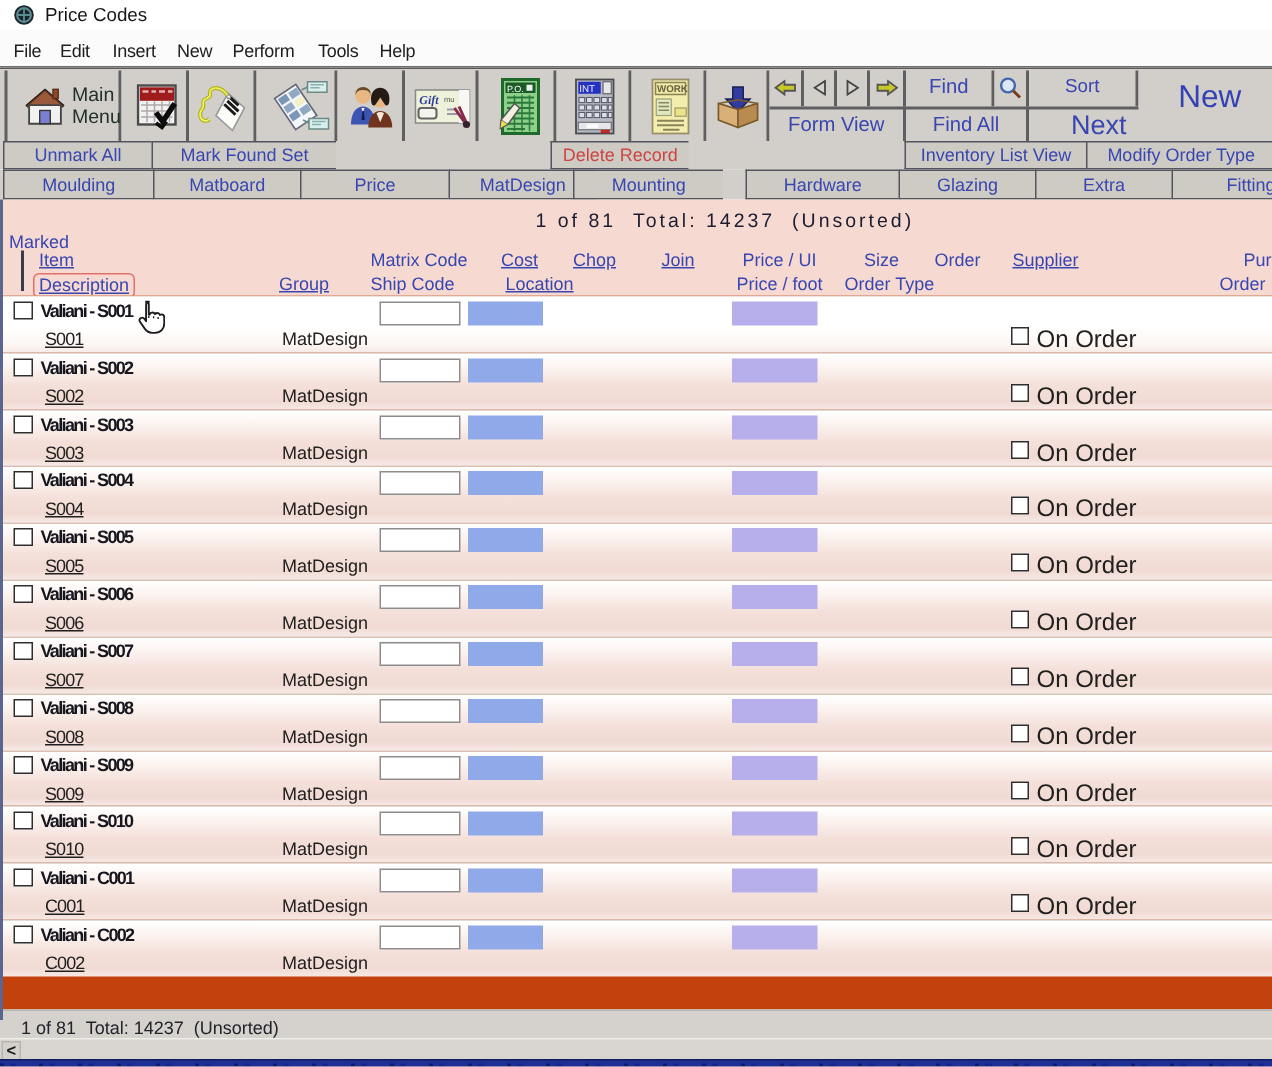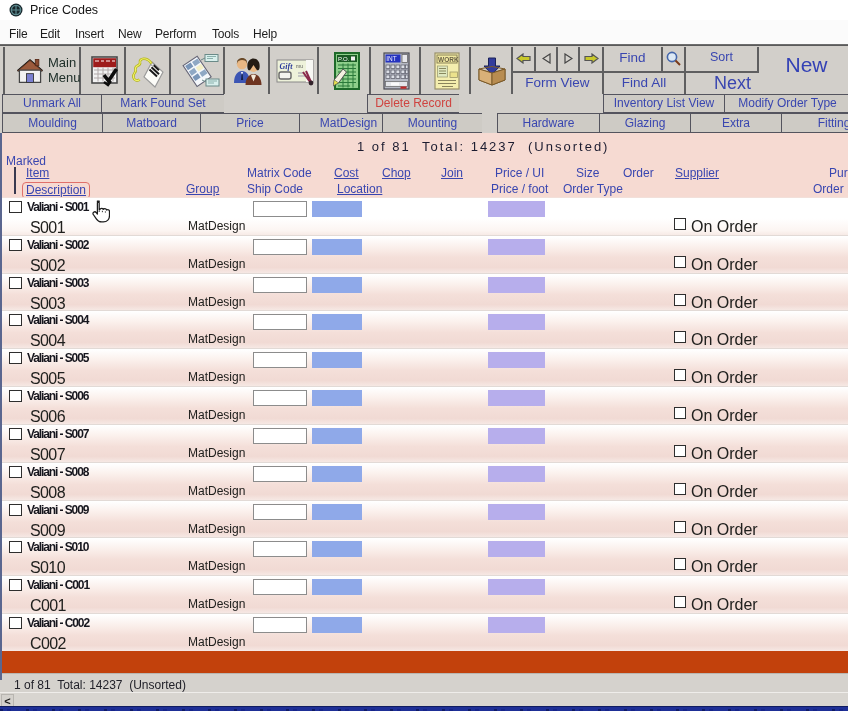--- a/index.html
+++ b/index.html
@@ -35,21 +35,21 @@
 .hl { position:absolute; font-size:12px; color:#3946b0; white-space:nowrap; }
 .hu { text-decoration:underline; }
 #counts1 { position:absolute; left:357px; top:6px; font-size:13px; letter-spacing:2.0px; color:#1c1c30; }
 
 
 #list { left:0; top:197px; width:848px; height:476px; background:#c2410c; overflow:hidden; }
 .rec { position:relative; width:848px; height:37.83px; background:linear-gradient(180deg,#ffffff 2%,#fbf1ed 28%,#f4dfd9 58%,#f1dad4 85%,#f6e8e4 100%); border-top:1.5px solid #e2dad6; }
 .rec:first-child { background:linear-gradient(180deg,#ffffff 0%,#ffffff 55%,#fcf5f2 88%,#f7eae6 100%); border-top-color:#f2e0da; }
 .rec .cb { position:absolute; left:9px; top:3px; width:13px; height:12px; border:1.6px solid #2e2e2e; background:#fff; }
 .rec .t1 { position:absolute; left:27px; top:2px; font-size:12px; font-weight:bold; letter-spacing:-1.1px; color:#16161e; }
-.rec .t2 { position:absolute; left:30px; top:21px; font-size:16px; letter-spacing:-0.6px; color:#20201e; }
+.rec .t2 { position:absolute; left:30px; top:21px; font-size:12px; letter-spacing:-0.6px; color:#20201e;text-decoration:underline; }
 .rec .grp { position:absolute; left:188px; top:21px; font-size:12px; color:#20201e; }
 .rec .ibox { position:absolute; left:253px; top:3px; width:54px; height:16px; background:#fff; border:1px solid #8c8c8c; }
 .rec .bbox { position:absolute; left:312px; top:3px; width:50px; height:16px; background:#8fa9e9; }
 .rec .pbox { position:absolute; left:488px; top:3px; width:57px; height:16px; background:#b7aeec; }
 .rec .ocb { position:absolute; left:674px; top:20px; width:12px; height:12px; border:1.4px solid #2e2e2e; background:#fff; }
 .rec .otx { position:absolute; left:691px; top:20px; font-size:16px; color:#20201e; }
 
 .rec:last-child .ocb, .rec:last-child .otx { display:none; }
 
 #footer { left:0; top:673px; width:848px; height:19px; background:#d5d2cd; border-top:1px solid #b9b6b1; }

